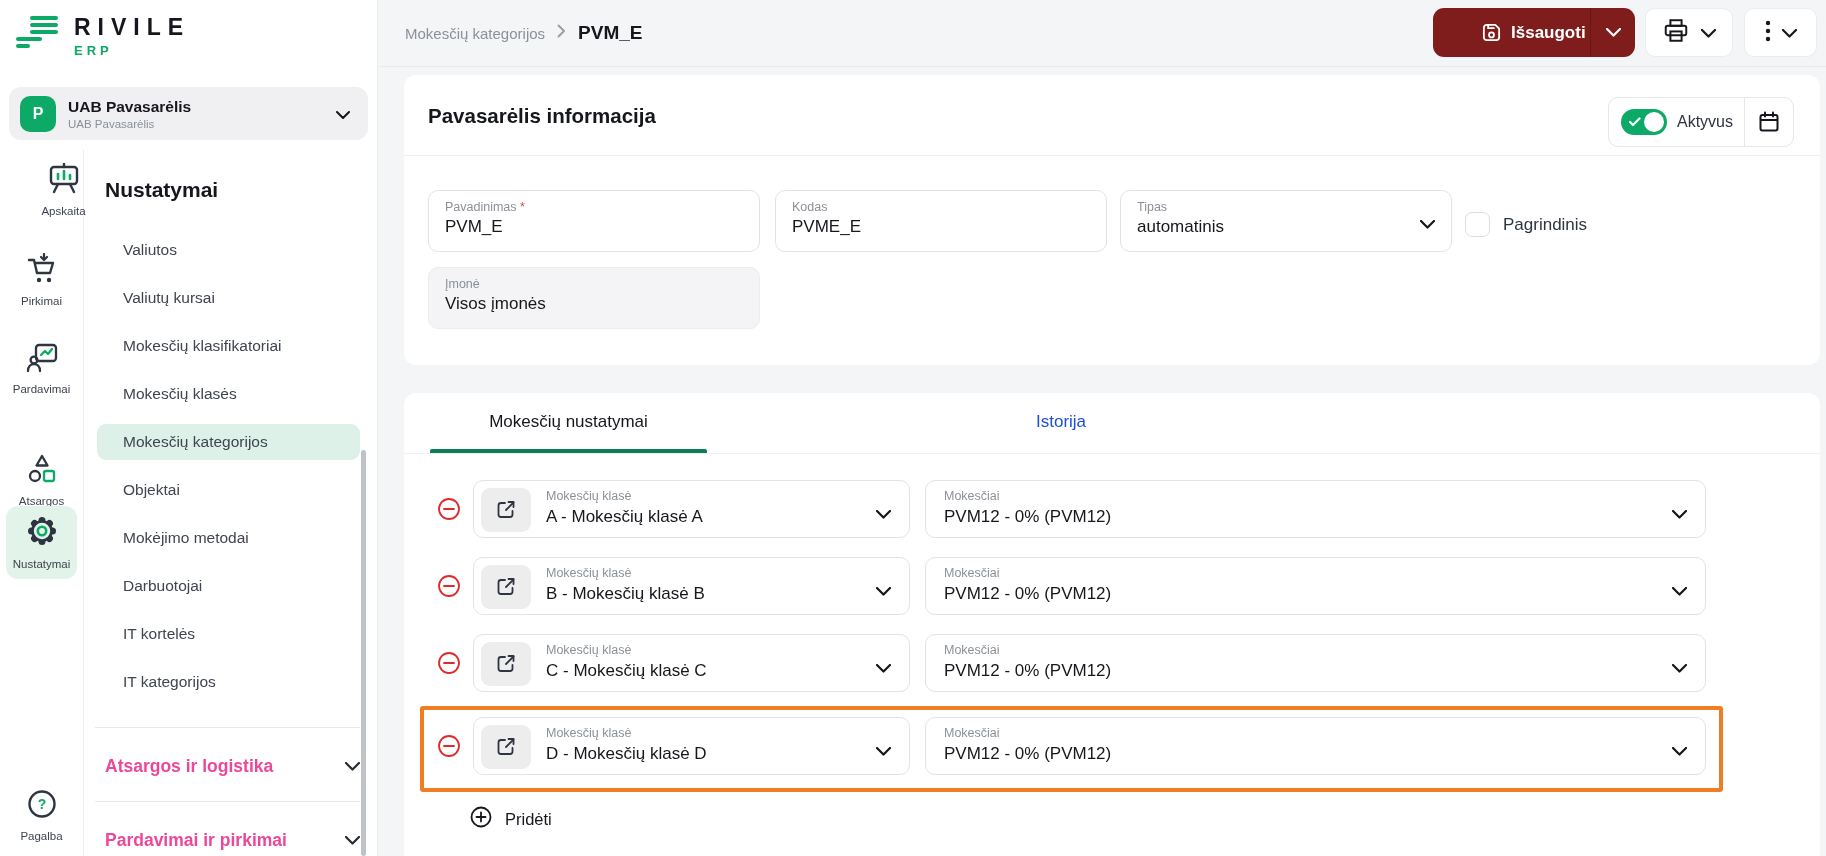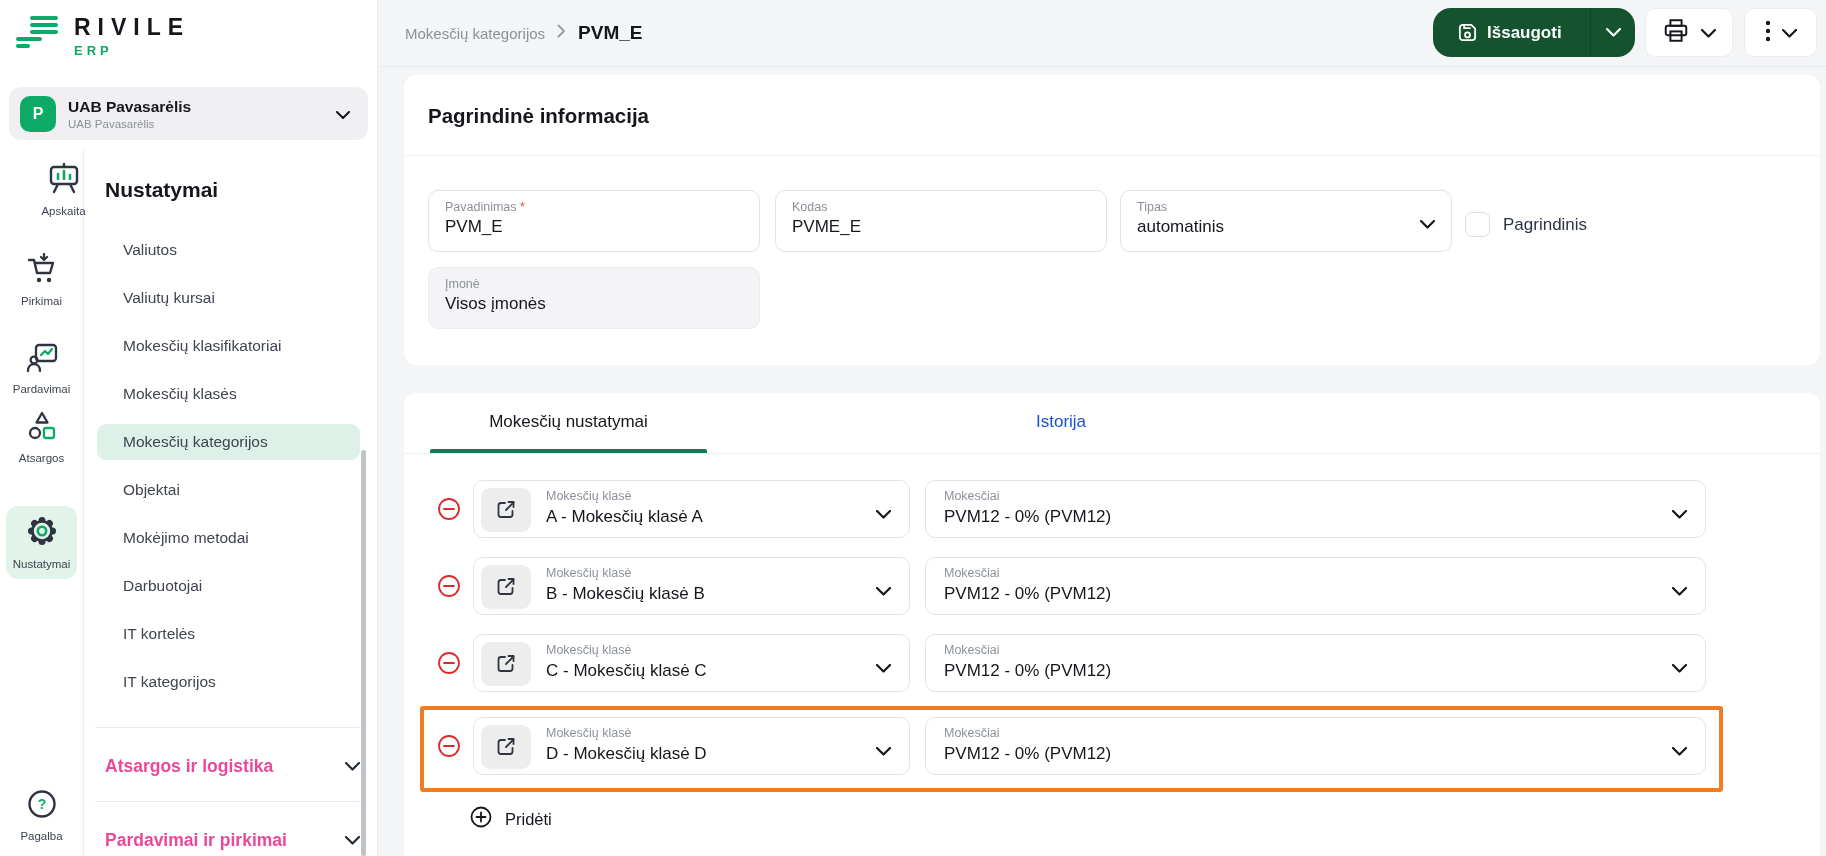--- a/index.html
+++ b/index.html
@@ -35,21 +35,21 @@
   .menu-divider { position:absolute; left:95px; width:265px; height:1px; background:#e8e9eb; }
   .menu-section { position:absolute; left:105px; width:255px; height:36px; display:flex; align-items:center; justify-content:space-between; cursor:pointer; }
   .menu-section .section-label { font-size:17.5px; font-weight:bold; color:#ec4899; }
   .sidebar-scrollbar { position:absolute; left:361px; top:450px; width:5px; height:406px; background:#bfc3c8; border-radius:3px; }
 
   
   .topbar-divider { position:absolute; left:379px; top:66px; width:1447px; height:1px; background:#e9eaec; }
   .breadcrumb { position:absolute; left:405px; top:16px; height:34px; display:flex; align-items:center; gap:12px; }
   .breadcrumb-parent { font-size:15px; color:#8b9199; cursor:pointer; }
   .breadcrumb-current { font-size:19px; font-weight:bold; color:#15171c; }
-  .btn-save { position:absolute; left:1433px; top:8px; width:202px; height:49px; background:#14532d; border-radius:18px; display:flex; align-items:center; color:#fff; cursor:pointer; }
+  .btn-save { position:absolute; left:1433px; top:8px; width:202px; height:49px; background:#7f1d1d; border-radius:11px; display:flex; align-items:center; color:#fff; cursor:pointer;padding-left:24px; }
   .btn-save .save-label { font-size:17px; font-weight:600; margin-left:9px; }
   .btn-save .btn-split { width:1px; height:49px; background:rgba(0,0,0,0.18); margin-left:auto; }
   .btn-save .split-chevron { width:44px; display:flex; justify-content:center; }
   .btn-white { position:absolute; top:8px; height:49px; background:#ffffff; border:1px solid #ececef; border-radius:10px; display:flex; align-items:center; justify-content:center; gap:11px; cursor:pointer; }
   .btn-print { left:1645px; width:88px; }
   .btn-more { left:1744px; width:73px; }
 
   
   .card { position:absolute; background:#fff; border-radius:12px; }
   .card1 { left:404px; top:75px; width:1416px; height:290px; }
@@ -172,21 +172,21 @@
         <svg width="32" height="30" viewBox="0 0 32 30" fill="none">
           <rect x="10" y="2" width="20" height="16" rx="3" stroke="#2e3440" stroke-width="2.3"></rect>
           <polyline points="15,12 19,8 22,11 26,6" stroke="#0caa66" stroke-width="2.3" stroke-linecap="round" stroke-linejoin="round"></polyline>
           <circle cx="8" cy="17" r="3.4" stroke="#2e3440" stroke-width="2.3"></circle>
           <path d="M2 28 c0 -4.5 2.7 -6.8 6 -6.8 s6 2.3 6 6.8" stroke="#2e3440" stroke-width="2.3" stroke-linecap="round"></path>
         </svg>
       </span>
       <span class="rail-label">Pardavimai</span>
     </div>
 
-    <div class="rail-item" style="top:410px;">
+    <div class="rail-item" style="top:453px;">
       <span>
         <svg width="32" height="32" viewBox="0 0 32 32" fill="none">
           <path d="M16 3 L21.5 12.5 H10.5 Z" stroke="#2e3440" stroke-width="2.3" stroke-linejoin="round"></path>
           <circle cx="9" cy="23" r="5" stroke="#2e3440" stroke-width="2.3"></circle>
           <rect x="18" y="18" width="10" height="10" rx="2" stroke="#0caa66" stroke-width="2.3"></rect>
         </svg>
       </span>
       <span class="rail-label">Atsargos</span>
     </div>
 
@@ -302,22 +302,40 @@
         </svg>
     </span>
     <span>
       <svg width="15" height="9" viewBox="0 0 15 9" fill="none">
           <polyline points="1,1 7.5,7.5 14,1" stroke="#15171c" stroke-width="2.2" stroke-linecap="round" stroke-linejoin="round"></polyline>
         </svg>
     </span>
   </div>
 
   <div class="card card1">
-    <div class="card1-title">Pagrindinė informacija</div>
-
+    <div class="card1-title">Pavasarėlis informacija</div>
+
+    <div class="active-box">
+      <div class="toggle">
+        <svg width="12" height="10" viewBox="0 0 12 10" fill="none">
+            <polyline points="1,5 4,8 10.5,1.5" stroke="#ffffff" stroke-width="2.2" stroke-linecap="round" stroke-linejoin="round"></polyline>
+          </svg>
+        <div class="knob"></div>
+      </div>
+      <span class="active-label">Aktyvus</span>
+      <span class="active-split"></span>
+      <span class="active-cal">
+        <svg width="24" height="24" viewBox="0 0 24 24" fill="none">
+          <rect x="3.5" y="5" width="17" height="15.5" rx="2" stroke="#15171c" stroke-width="2"></rect>
+          <line x1="8" y1="2.5" x2="8" y2="6.5" stroke="#15171c" stroke-width="2" stroke-linecap="round"></line>
+          <line x1="16" y1="2.5" x2="16" y2="6.5" stroke="#15171c" stroke-width="2" stroke-linecap="round"></line>
+          <line x1="3.5" y1="10" x2="20.5" y2="10" stroke="#15171c" stroke-width="2"></line>
+        </svg>
+      </span>
+    </div>
 
     <div class="card1-divider"></div>
 
     <div class="field" style="left:24px; top:115px;">
       <div class="f-label"><span>Pavadinimas</span> <span class="req">*</span></div>
       <div class="f-value">PVM_E</div>
     </div>
 
     <div class="field" style="left:371px; top:115px;">
       <div class="f-label">Kodas</div>

